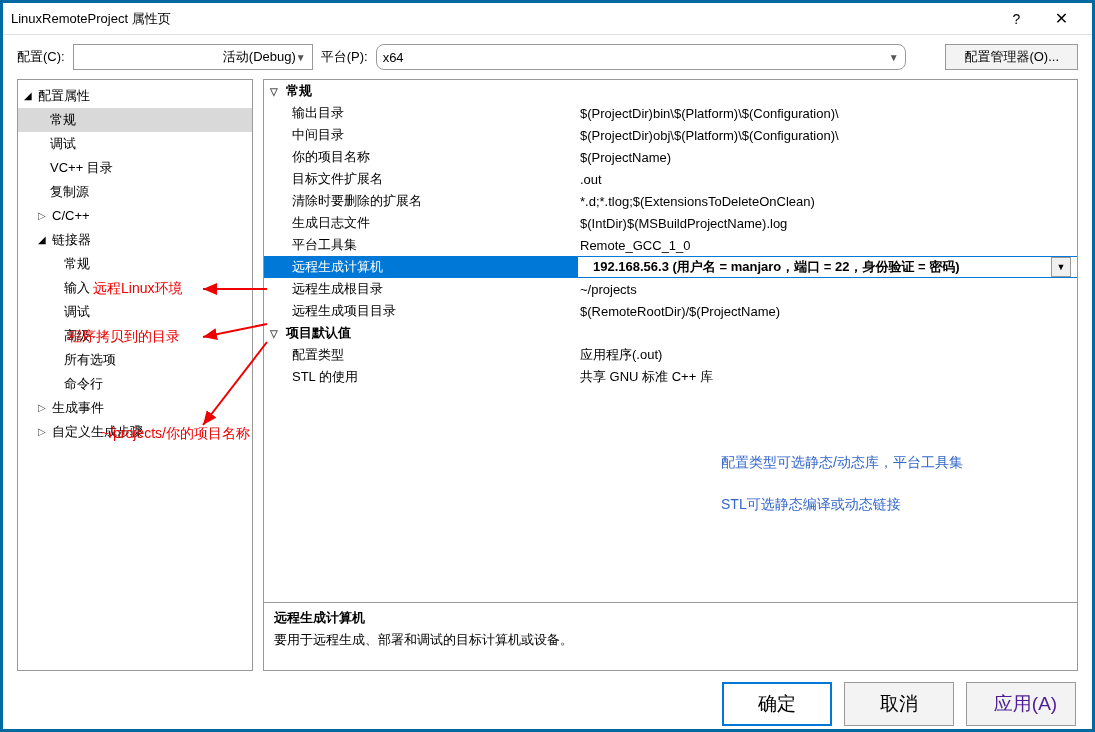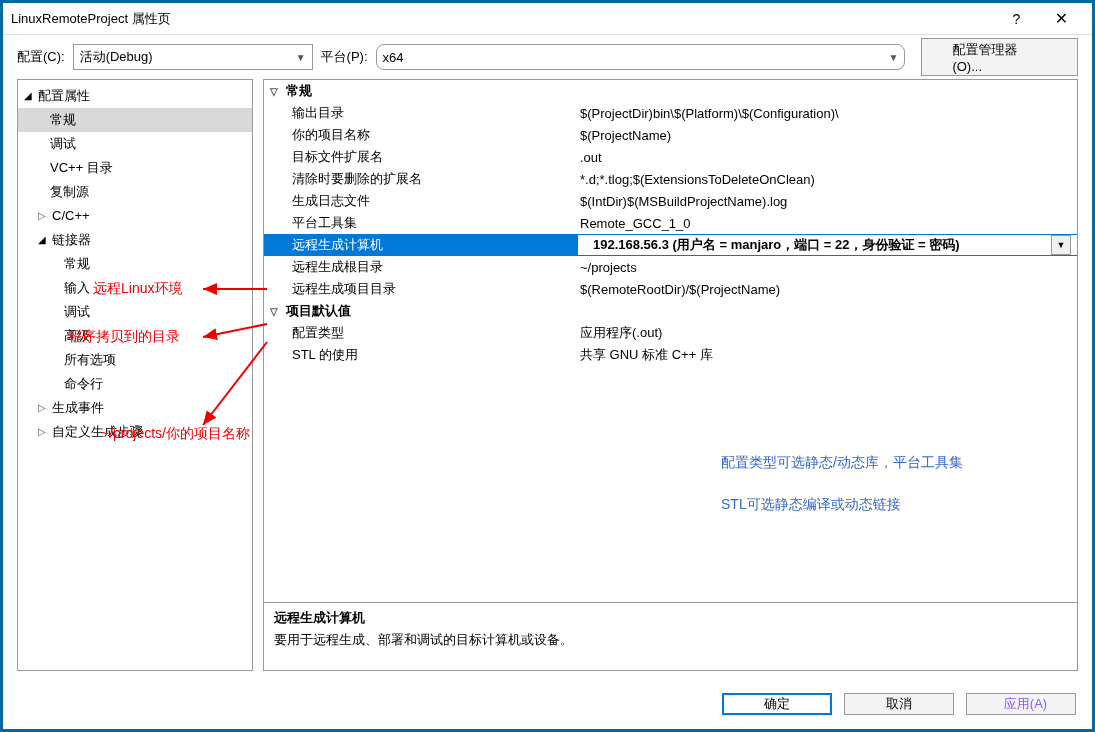--- a/index.html
+++ b/index.html
@@ -5,24 +5,24 @@
 * { box-sizing: border-box; margin: 0; padding: 0; }
 body { font-family: "Microsoft YaHei", "Segoe UI", sans-serif; font-size: 13px; background: #fff; color: #000; }
 .window { width: 1095px; height: 732px; border: 3px solid #0369a1; display: flex; flex-direction: column; position: relative; }
 .titlebar { height: 32px; display: flex; align-items: center; padding: 0 8px; border-bottom: 1px solid #e0e0e0; }
 .titlebar-text { flex: 1; font-size: 13px; }
 .titlebar-btn { width: 45px; height: 30px; display: flex; align-items: center; justify-content: center; font-size: 14px; }
 .titlebar-close { font-size: 16px; }
 .toolbar { height: 44px; display: flex; align-items: center; padding: 6px 14px; gap: 8px; }
 .toolbar label { font-size: 13px; }
 .combo { border: 1px solid #999; height: 26px; padding: 2px 6px; display: flex; align-items: center; justify-content: space-between; background: #fff; }
-.combo-config { width: 240px; }
+.combo-config { width: 240px; justify-content: flex-end; }
 .combo-platform { width: 530px; border-radius: 8px; }
 .combo .chev { color: #555; font-size: 10px; }
-.btn-mgr { border: 1px solid #999; height: 38px; padding: 0 30px; background: #f3f3f3; display: flex; align-items: center; }
+.btn-mgr { border: 1px solid #999; height: 26px; padding: 0 18px; background: #f3f3f3; display: flex; align-items: center; }
 .body { flex: 1; display: flex; padding: 0 14px 8px 14px; gap: 10px; min-height: 0; position: relative; }
 .tree { width: 236px; border: 1px solid #999; padding-top: 4px; overflow: hidden; }
 .tree-item { padding: 2px 6px; display: flex; align-items: center; font-size: 13px; line-height: 20px; }
 .tree-item.sel { background: #d9d9d9; }
 .tree-tri { width: 14px; display: inline-block; color: #555; font-size: 10px; }
 .tree-tri.open { color: #000; }
 .cata { flex: 1; display: flex; flex-direction: column; gap: 6px; min-width: 0; }
 .props { flex: 1; border: 1px solid #999; display: flex; flex-direction: column; min-height: 0; }
 .grid { flex: 1; overflow: hidden; }
 .group-hdr { display: flex; align-items: center; font-weight: bold; padding: 2px 6px; height: 22px; }
@@ -30,23 +30,23 @@
 .row { display: flex; align-items: center; height: 22px; font-size: 13px; }
 .row .key { width: 314px; padding-left: 28px; }
 .row .val { flex: 1; padding-left: 2px; display: flex; align-items: center; }
 .row.sel { background: #0078d7; color: #fff; }
 .row.sel .key { background: #0078d7; }
 .row.sel .val { background: #fff; color: #000; font-weight: bold; padding-right: 4px; padding-left: 15px; }
 .dd-btn { width: 20px; height: 20px; border: 1px solid #999; background: #f0f0f0; display: flex; align-items: center; justify-content: center; font-size: 9px; margin-left: auto; margin-right: 2px; }
 .desc { border-top: 1px solid #999; padding: 6px 10px; height: 68px; }
 .desc-title { font-weight: bold; margin-bottom: 4px; }
 .footer { height: 50px; display: flex; align-items: center; justify-content: flex-end; padding: 0 16px; gap: 12px; }
-.footer button { width: 110px; height: 22px; border: 1px solid #999; background: #f3f3f3; font-size: 13px; font-family: inherit; }
+.footer button { width: 110px; height: 44px; border: 1px solid #999; background: #f3f3f3; font-size: 19px; font-family: inherit; }
 .footer .primary { border: 2px solid #0078d7; background: #fff; }
-.footer .disabled { color: #8b5cf6; padding-left: 9px; }
+.footer .disabled { color: #4c1d95; padding-left: 9px; }
 .annot { position: absolute; color: #e00; font-size: 14px; pointer-events: none; z-index: 10; font-weight: 500; }
 .annot-blue { position: absolute; color: #36c; font-size: 14px; pointer-events: none; z-index: 10; }
 svg.arrow { position: absolute; pointer-events: none; z-index: 9; }
 </style>
 </head>
 <body>
 
 <div class="window">
   <div class="titlebar">
     <span class="titlebar-text">LinuxRemoteProject 属性页</span>
@@ -126,20 +126,24 @@
     <div class="cata">
       <div class="props">
         <div class="grid">
           <div class="group-hdr">
               <span class="tri">▽</span>
               <span>常规</span>
             </div>
           <div class="row">
               <div class="key">输出目录</div>
               <div class="val">$(ProjectDir)bin\$(Platform)\$(Configuration)\</div>
+            </div>
+          <div class="row">
+              <div class="key">中间目录</div>
+              <div class="val">$(ProjectDir)obj\$(Platform)\$(Configuration)\</div>
             </div>
           <div class="row">
               <div class="key">你的项目名称</div>
               <div class="val">$(ProjectName)</div>
             </div>
           <div class="row">
               <div class="key">目标文件扩展名</div>
               <div class="val">.out</div>
             </div>
           <div class="row">

